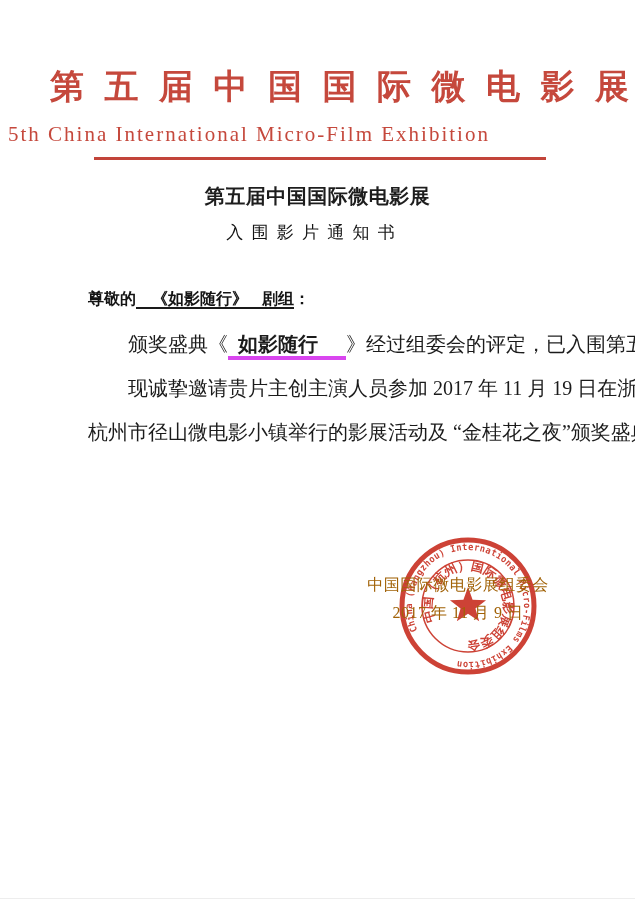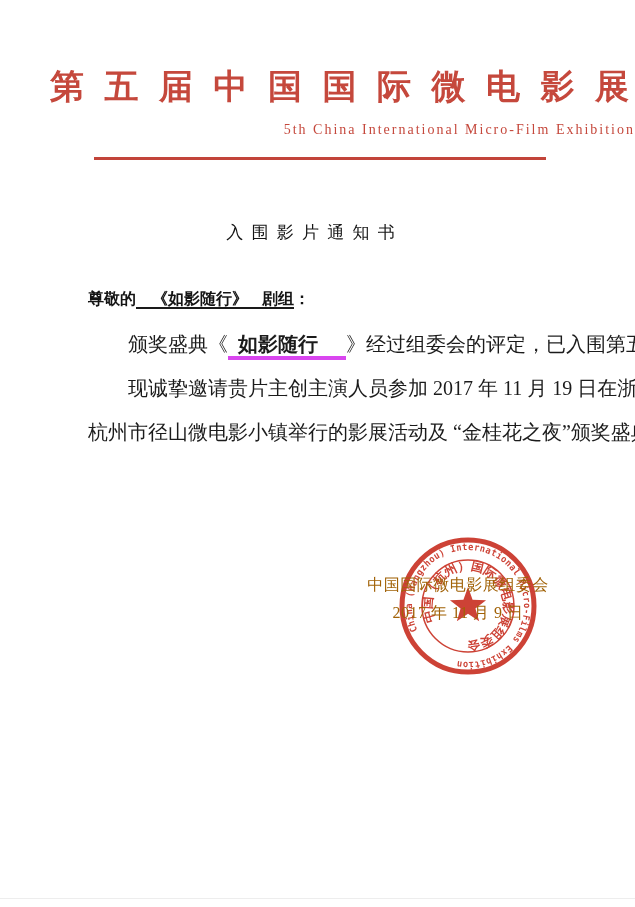--- a/index.html
+++ b/index.html
@@ -10,22 +10,22 @@
     font-family:"Liberation Serif","DejaVu Serif",serif;
     color:#1c1c1c;
   }
   
   .lh-title {
     position:absolute; top:64px; left:0; right:0; text-align:right;
     font-size:34px; font-weight:bold; letter-spacing:6px;
     color:#c5483c; white-space:nowrap;
   }
   .lh-en {
-    position:absolute; top:122px; left:16px; right:0; text-align:right;
-    font-size:14px; letter-spacing:2px; color:#c5483c; white-space:nowrap;
+    position:absolute; top:122px; left:8px; right:0; text-align:left;
+    font-size:21px; letter-spacing:2px; color:#c5483c; white-space:nowrap;
   }
   .lh-rule {
     position:absolute; top:157px; left:94px; width:452px; height:3px;
     background:#c2443a;
   }
   
   .doc-title {
     position:absolute; top:183px; left:0; right:0; text-align:center;
     font-size:20px; font-weight:bold; letter-spacing:0.5px; color:#1d1d1d;
   }
@@ -65,20 +65,21 @@
 </style>
 </head>
 <body>
 
 <div class="page">
 
   <div class="lh-title">第 五 届 中 国 国 际 微 电 影 展</div>
   <div class="lh-en">5th China International Micro-Film Exhibition</div>
   <div class="lh-rule"></div>
 
+  <div class="doc-title">第五届中国国际微电影展</div>
   <div class="doc-subtitle">入 围 影 片 通 知 书</div>
 
   <div class="salutation">
     <span>尊敬的</span><span class="u"><span class="pad-a"></span><span>《如影随行》</span><span class="pad-b"></span><span>剧组</span></span><span>：</span>
   </div>
 
   <div class="body-text">
     <div class="line indent">
       <span>颁奖盛典《</span><span class="film-u">如影随行</span><span>》经过组委会的评定，已入围第五届</span>
     </div>

